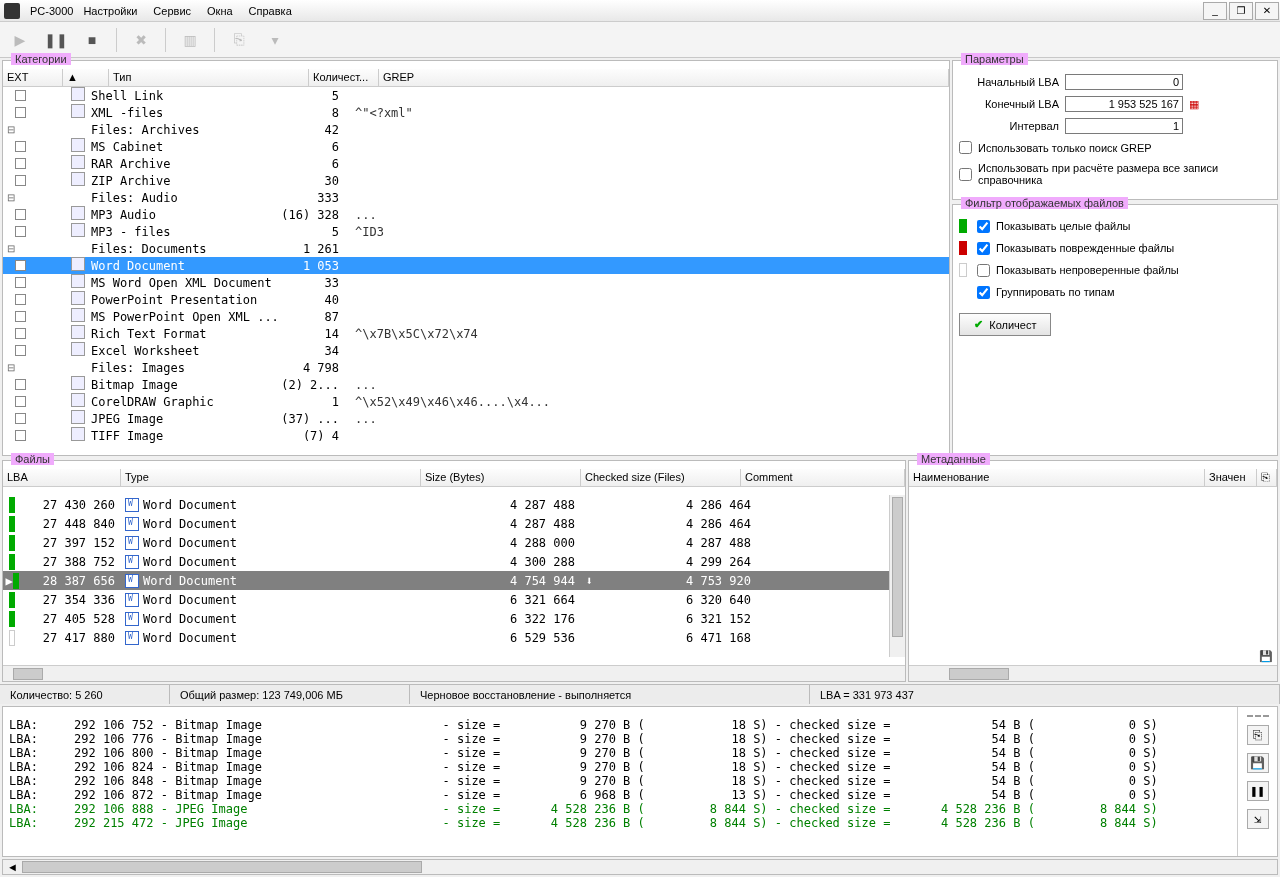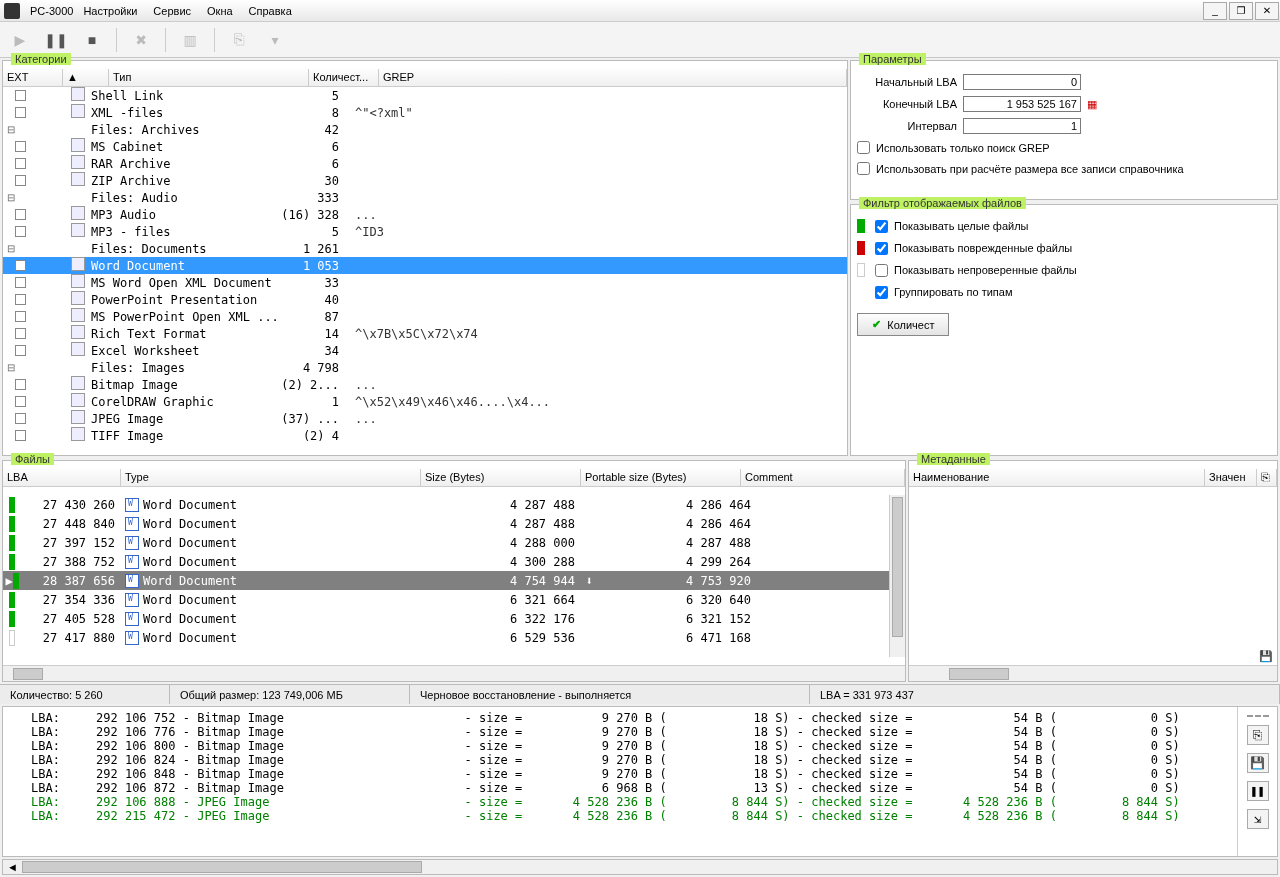--- a/index.html
+++ b/index.html
@@ -11,21 +11,21 @@
 .titlebar .app { padding: 0 6px; }
 .winbtns { margin-left: auto; display: flex; }
 .winbtns div { width: 24px; height: 18px; border: 1px solid #aaa; margin: 0 1px; display:flex;align-items:center;justify-content:center; font-size:10px; background:#f5f5f5; }
 .toolbar { height: 36px; background: #f4f4f4; border-bottom: 1px solid #c8c8c8; display: flex; align-items: center; padding: 0 8px; gap: 12px; }
 .tbtn { width: 24px; height: 24px; display:flex;align-items:center;justify-content:center; font-size: 14px; color:#555; }
 .tbtn.disabled { color:#bbb; }
 .sep { width:1px; height:24px; background:#ccc; }
 .main { flex: 1; display: flex; flex-direction: column; min-height: 0; }
 .row { display: flex; min-height: 0; }
 .panel { background:#fff; border:1px solid #bbb; margin:2px; display:flex; flex-direction:column; position:relative; }
-.panel-title { position:absolute; top:-8px; left:8px; background:#bef264; padding:0 4px; font-size:11px; color:#333; }
+.panel-title { position:absolute; top:-8px; left:8px; background:#f0abfc; padding:0 4px; font-size:11px; color:#333; }
 .panel-inner { padding:10px 6px 6px 6px; flex:1; display:flex; flex-direction:column; min-height:0; overflow:hidden; }
 .grid-header { display:flex; background:linear-gradient(#fdfdfd,#efefef); border-bottom:1px solid #ccc; height:18px; font-size:11px; }
 .grid-header div { border-right:1px solid #ccc; padding:2px 4px; overflow:hidden; white-space:nowrap; }
 .grid-body { flex:1; overflow-y:scroll; font-family:Consolas,monospace; font-size:12px; }
 .cat-row { display:flex; align-items:center; height:17px; padding-left:4px; white-space:nowrap; }
 .cat-row .tree { width:62px; display:flex; align-items:center; font-family:Tahoma; font-size:10px; color:#666; flex-shrink:0;}
 .cat-row .ico { width:18px; text-align:center; flex-shrink:0;}
 .cat-row .nm { flex:0 0 190px; padding-left:4px; overflow:hidden;}
 .cat-row .cnt { width:70px; text-align:right; padding-right:8px; flex-shrink:0;}
 .cat-row .grep { flex:1; padding-left:8px; color:#333; }
@@ -46,21 +46,21 @@
 .param-row { display:flex; align-items:center; margin:3px 0; gap:6px; }
 .param-row label { width:100px; text-align:right; font-size:11px;}
 .param-row input[type=text]{ width:118px; text-align:right; border:1px solid #7a7a7a; padding:1px 3px; font-size:11px;}
 .chkrow { display:flex; align-items:center; gap:6px; margin:4px 0; font-size:11px;}
 .chkrow input { width:13px; height:13px; }
 .colorchip { width:8px; height:14px; margin-right:4px; }
 .btn { display:inline-flex; align-items:center; gap:6px; padding:4px 14px; border:1px solid #888; background:linear-gradient(#fdfdfd,#e4e4e4); cursor:default; }
 .statusbar { height:20px; background:#ececec; border-top:1px solid #bbb; display:flex; align-items:center; font-size:11px; }
 .statusbar div { padding:0 10px; border-right:1px solid #bbb; height:100%; display:flex; align-items:center;}
 .log { flex:1; background:#fff; border:1px solid #bbb; margin:2px; font-family:Consolas,monospace; font-size:12px; overflow:hidden; display:flex;}
-.log-body { flex:1; overflow:auto; padding:4px 6px; white-space:pre;margin-left:22px; }
+.log-body { flex:1; overflow:auto; padding:11px 6px; white-space:pre; }
 .log-side { width:40px; border-left:1px solid #ccc; display:flex; flex-direction:column; align-items:center; gap:8px; padding-top:8px;}
 .log-side .ic { width:22px; height:20px; border:1px solid #aaa; background:#f4f4f4; display:flex;align-items:center;justify-content:center; font-size:12px;}
 .log-line.g { color:#008000; }
 .meta-header { display:flex; background:linear-gradient(#fdfdfd,#efefef); border-bottom:1px solid #ccc; height:18px; }
 .meta-header div { border-right:1px solid #ccc; padding:2px 4px; }
 .scrollx { height:16px; border-top:1px solid #ccc; background:#f0f0f0; display:flex; align-items:center; }
 .scrollx .thumb { width:30px; height:12px; background:#ccc; margin-left:10px; border:1px solid #aaa;}
 .fileicon { display:inline-block; width:14px;height:14px; border:1px solid #999; background:#eef; }
 .vsb { width:16px; background:#f0f0f0; border-left:1px solid #ccc; position:relative;}
 .vsb .th { position:absolute; left:2px; right:2px; background:#ccc; border:1px solid #aaa;}
@@ -250,29 +250,29 @@
                 <span class="tree">&nbsp;&nbsp;&nbsp;<span class="chk"></span></span>
                 <span class="ico"><span class="fileicon"></span></span>
                 <span class="nm">JPEG Image</span>
                 <span class="cnt">(37) ...</span>
                 <span class="grep">...</span>
               </div>
               <div class="cat-row">
                 <span class="tree">&nbsp;&nbsp;&nbsp;<span class="chk"></span></span>
                 <span class="ico"><span class="fileicon"></span></span>
                 <span class="nm">TIFF Image</span>
-                <span class="cnt">(2) 4</span>
+                <span class="cnt">(7) 4</span>
                 <span class="grep"></span>
               </div>
             </div>
         </div>
       </div>
     </div>
 
-    <div style="width:432px; display:flex; flex-direction:column;">
+    <div style="width:330px; display:flex; flex-direction:column;">
       <div class="panel" style="height:140px;">
         <div class="panel-title">Параметры</div>
         <div class="panel-inner">
           <div class="param-row">
             <label>Начальный LBA</label>
             <input type="text" value="0" style="">
           </div>
           <div class="param-row">
             <label>Конечный  LBA</label>
             <input type="text" value="1 953 525 167" style="">
@@ -327,21 +327,21 @@
   </div>
 
   <div class="row" style="height:226px;">
     <div class="panel" style="flex:1; margin-right:0;">
       <div class="panel-title">Файлы</div>
       <div class="panel-inner" style="padding:8px 0 0 0;gap:8px;">
         <div class="grid-header">
           <div style="width:118px;">LBA</div>
           <div style="width:300px;">Type</div>
           <div style="width:160px;">Size (Bytes)</div>
-          <div style="width:160px;">Portable size (Bytes)</div>
+          <div style="width:160px;">Checked size (Files)</div>
           <div style="flex:1;">Comment</div>
         </div>
         <div style="flex:1;display:flex;min-height:0;">
           <div id="files-body" style="flex:1; overflow:hidden;">
               <div class="files-row">
                 <span class="mk">
                   <span class="g" style=""></span>
                 </span>
                 <span class="lba">27 430 260</span>
                 <span class="ty">

